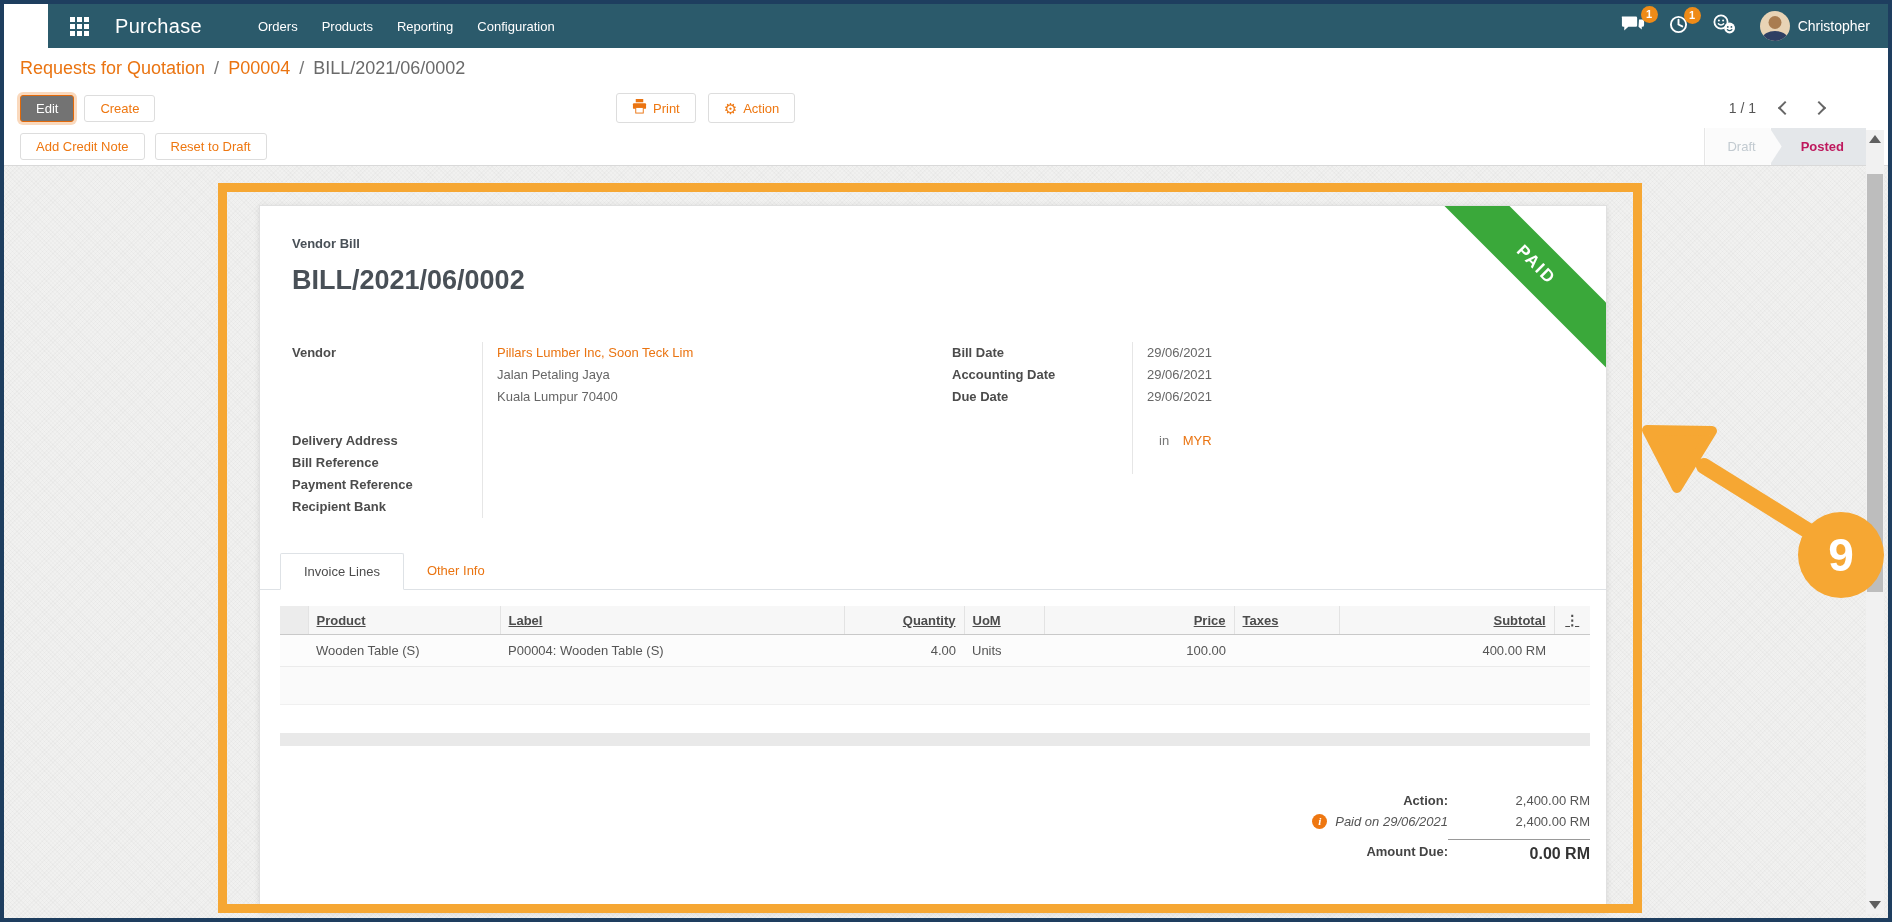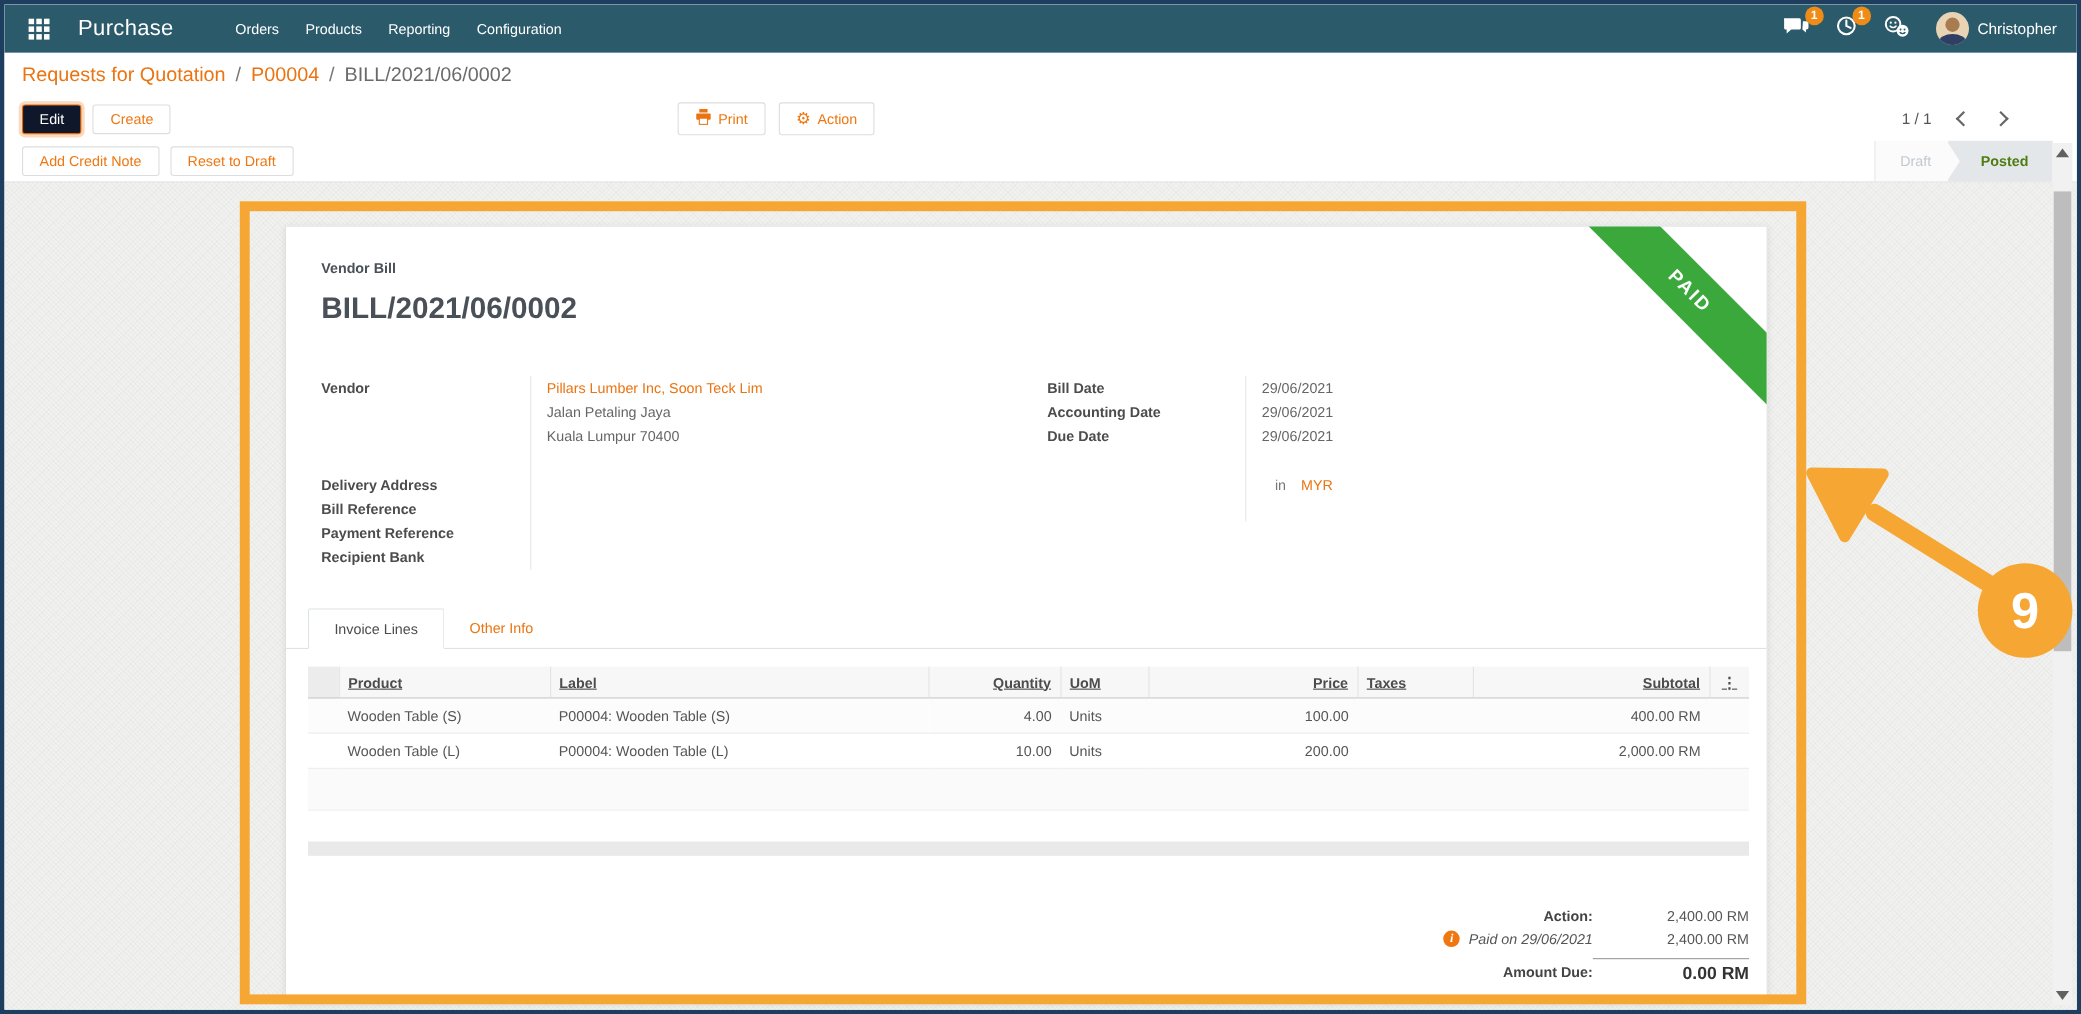--- a/index.html
+++ b/index.html
@@ -4,21 +4,21 @@
 <style>
   * { box-sizing: border-box; }
   html,body { margin:0; padding:0; }
   body {
     width:1892px; height:922px; position:relative; background:#fff;
     font-family:"Liberation Sans", sans-serif; overflow:hidden;
   }
   .frame { position:absolute; inset:0; border:4px solid #1e3e5f; display:flex; flex-direction:column; overflow:hidden; }
 
   
-  .navbar { flex:0 0 44px; background:#2b5a6b; color:#fff; display:flex; align-items:center; padding:0 18px; }
+  .navbar { flex:0 0 44px; background:#2b5a6b; color:#fff; display:flex; align-items:center; padding:0 18px;margin-left:44px; }
   .apps-icon { display:grid; grid-template-columns:repeat(3,5px); grid-template-rows:repeat(3,5px); gap:2px; margin:0 26px 0 4px; cursor:pointer; }
   .apps-icon i { background:#fff; display:block; }
   .app-name { font-size:20px; letter-spacing:.3px; margin-right:56px; cursor:pointer; }
   .nav-menus { display:flex; gap:24px; font-size:13px; }
   .nav-menus span { cursor:pointer; }
   .nav-right { margin-left:auto; display:flex; align-items:center; gap:24px; }
   .icon-wrap { position:relative; cursor:pointer; display:flex; align-items:center; }
   .badge { position:absolute; top:-8px; right:-13px; min-width:17px; height:17px; border-radius:9px; background:#ef8b17; color:#fff; font-size:11px; line-height:17px; text-align:center; font-weight:bold; }
   .user-menu { display:flex; align-items:center; gap:8px; cursor:pointer; }
   .avatar { width:30px; height:30px; border-radius:50%; background:#e8d3b5; position:relative; overflow:hidden; }
@@ -28,36 +28,36 @@
 
   
   .breadcrumb-row { flex:0 0 40px; background:#fff; display:flex; align-items:center; padding:0 16px; font-size:18px; }
   .bc-link { color:#ea7411; text-decoration:none; cursor:pointer; }
   .bc-sep { color:#777; margin:0 9px; }
   .bc-current { color:#6a6a6a; }
 
   
   .control-row { flex:0 0 40px; background:#fff; display:flex; align-items:center; padding:0 16px; position:relative; }
   .btn { font-size:13px; padding:5px 15px; border-radius:3px; cursor:pointer; display:inline-flex; align-items:center; gap:6px; }
-  .btn-primary { background:#0f172a; color:#fff; border:1px solid #e2690a; box-shadow:0 0 0 3px rgba(238,119,17,.28); }
+  .btn-primary { background:#737373; color:#fff; border:1px solid #e2690a; box-shadow:0 0 0 3px rgba(238,119,17,.28); }
   .btn-link { background:#fff; color:#ee7711; border:1px solid #ddd; }
   .left-buttons { display:flex; gap:10px; }
   .center-buttons { position:absolute; left:612px; display:flex; gap:12px; }
   .gear-glyph { font-size:15px; line-height:1; }
   .pager { margin-left:auto; display:flex; align-items:center; gap:24px; color:#555; font-size:14px; padding-right:48px; }
   .chev { width:10px; height:10px; border-left:2px solid #666; border-bottom:2px solid #666; display:inline-block; cursor:pointer; }
   .chev.left  { transform:rotate(45deg); }
   .chev.right { transform:rotate(-135deg); }
 
   
   .status-row { flex:0 0 38px; background:#fff; border-bottom:1px solid #d9d9d9; display:flex; align-items:center; padding:0 16px; position:relative; }
   .statusbar { position:absolute; right:22px; top:0; bottom:0; display:flex; align-items:stretch; border-left:1px solid #e6e6e6;margin-left:36px; }
   .status-step { display:flex; align-items:center; font-size:13px; }
   .step-draft { color:#c2cad0; background:#fbfbfb; padding:0 26px 0 22px; clip-path:polygon(0 0, calc(100% - 12px) 0, 100% 50%, calc(100% - 12px) 100%, 0 100%); margin-right:-11px; z-index:1; cursor:pointer; }
-  .step-posted { color:#4d7c0f; font-weight:bold; background:#e4e7ea; padding:0 22px 0 30px; cursor:pointer; }
+  .step-posted { color:#be185d; font-weight:bold; background:#e4e7ea; padding:0 22px 0 30px; cursor:pointer; }
 
   
   .content { flex:1; position:relative; overflow:hidden; background-color:#f1f1f0;
     background-image: repeating-linear-gradient(45deg, rgba(0,0,0,.02) 0 1px, transparent 1px 3px),
                       repeating-linear-gradient(135deg, rgba(0,0,0,.02) 0 1px, transparent 1px 3px); }
 
   .sheet { position:absolute; left:255px; top:39px; width:1348px; height:708px; background:#fff; border:1px solid #e0e0e0; box-shadow:0 1px 6px rgba(0,0,0,.09); overflow:hidden; }
   .ribbon { position:absolute; top:36px; right:-66px; width:272px; transform:rotate(45deg); background:#3aa83a; color:#fff; text-align:center; font-size:17px; font-weight:bold; letter-spacing:2px; padding:13px 0; }
   .sheet-pad { padding:30px 32px 0; }
   .doc-type { font-size:13px; font-weight:bold; color:#495057; }
@@ -310,31 +310,20 @@
                 <td></td>
                 <td>Wooden Table (S)</td>
                 <td>P00004: Wooden Table (S)</td>
                 <td class="ta-r">4.00</td>
                 <td>Units</td>
                 <td class="ta-r">100.00</td>
                 <td></td>
                 <td class="ta-r">400.00 RM</td>
                 <td></td>
               </tr>
-              <tr>
-                <td></td>
-                <td>Wooden Table (L)</td>
-                <td>P00004: Wooden Table (L)</td>
-                <td class="ta-r">10.00</td>
-                <td>Units</td>
-                <td class="ta-r">200.00</td>
-                <td></td>
-                <td class="ta-r">2,000.00 RM</td>
-                <td></td>
-              </tr>
             </tbody>
           </table>
           <div class="empty-stripe"></div>
           <div class="scroll-strip"></div>
 
           <div class="totals">
             <div class="trow">
               <span class="tlabel">Action:</span>
               <span class="tvalue">2,400.00 RM</span>
             </div>

